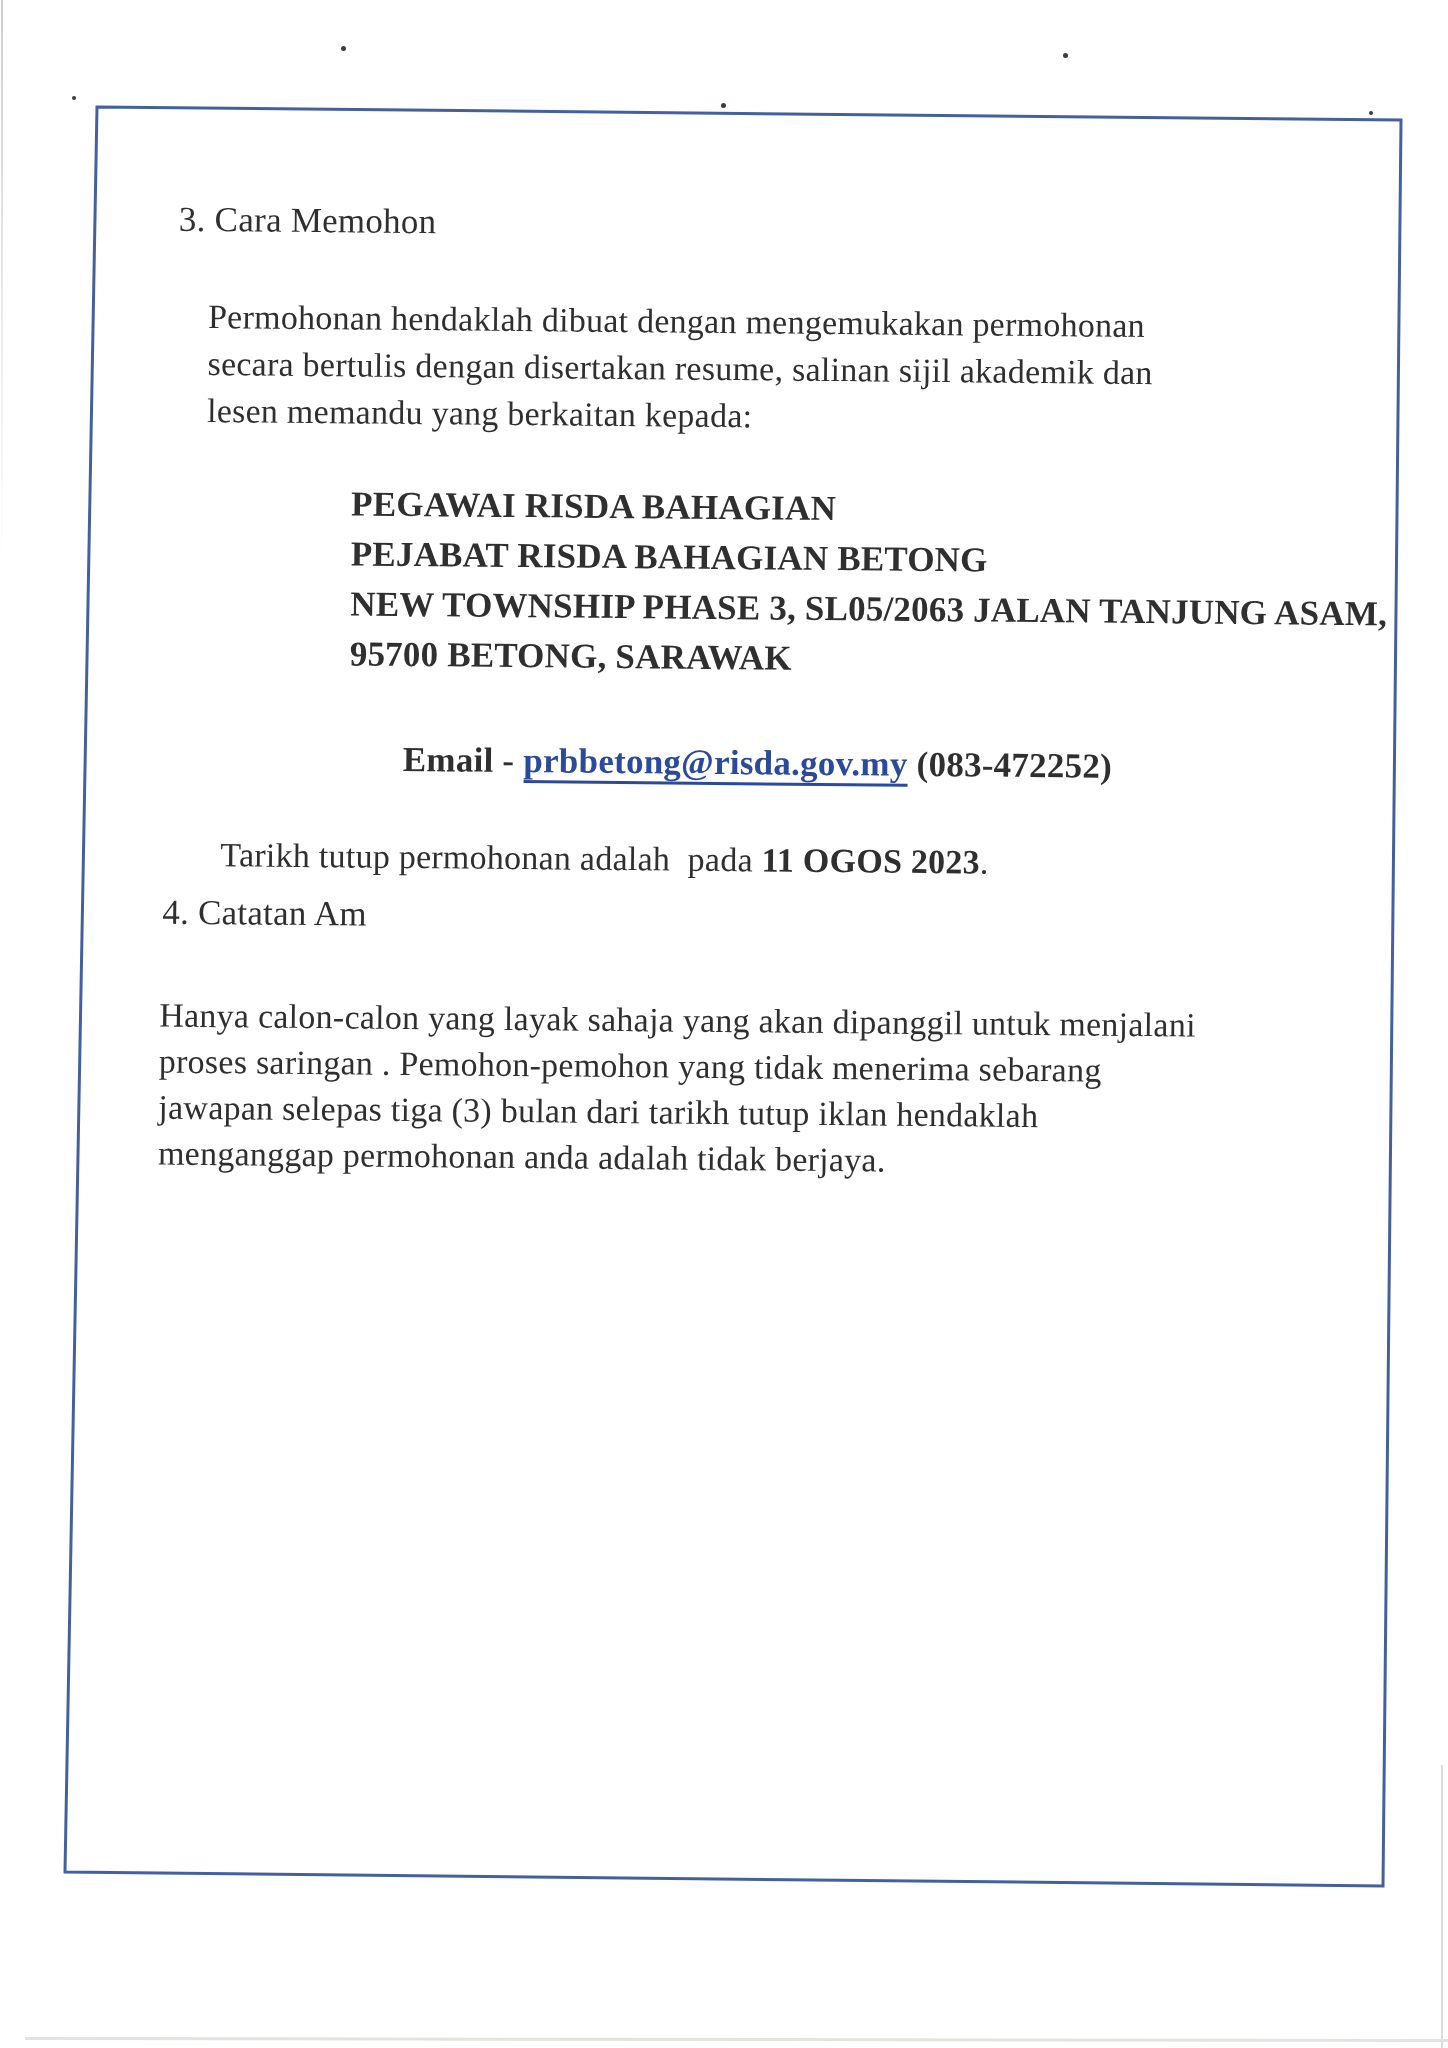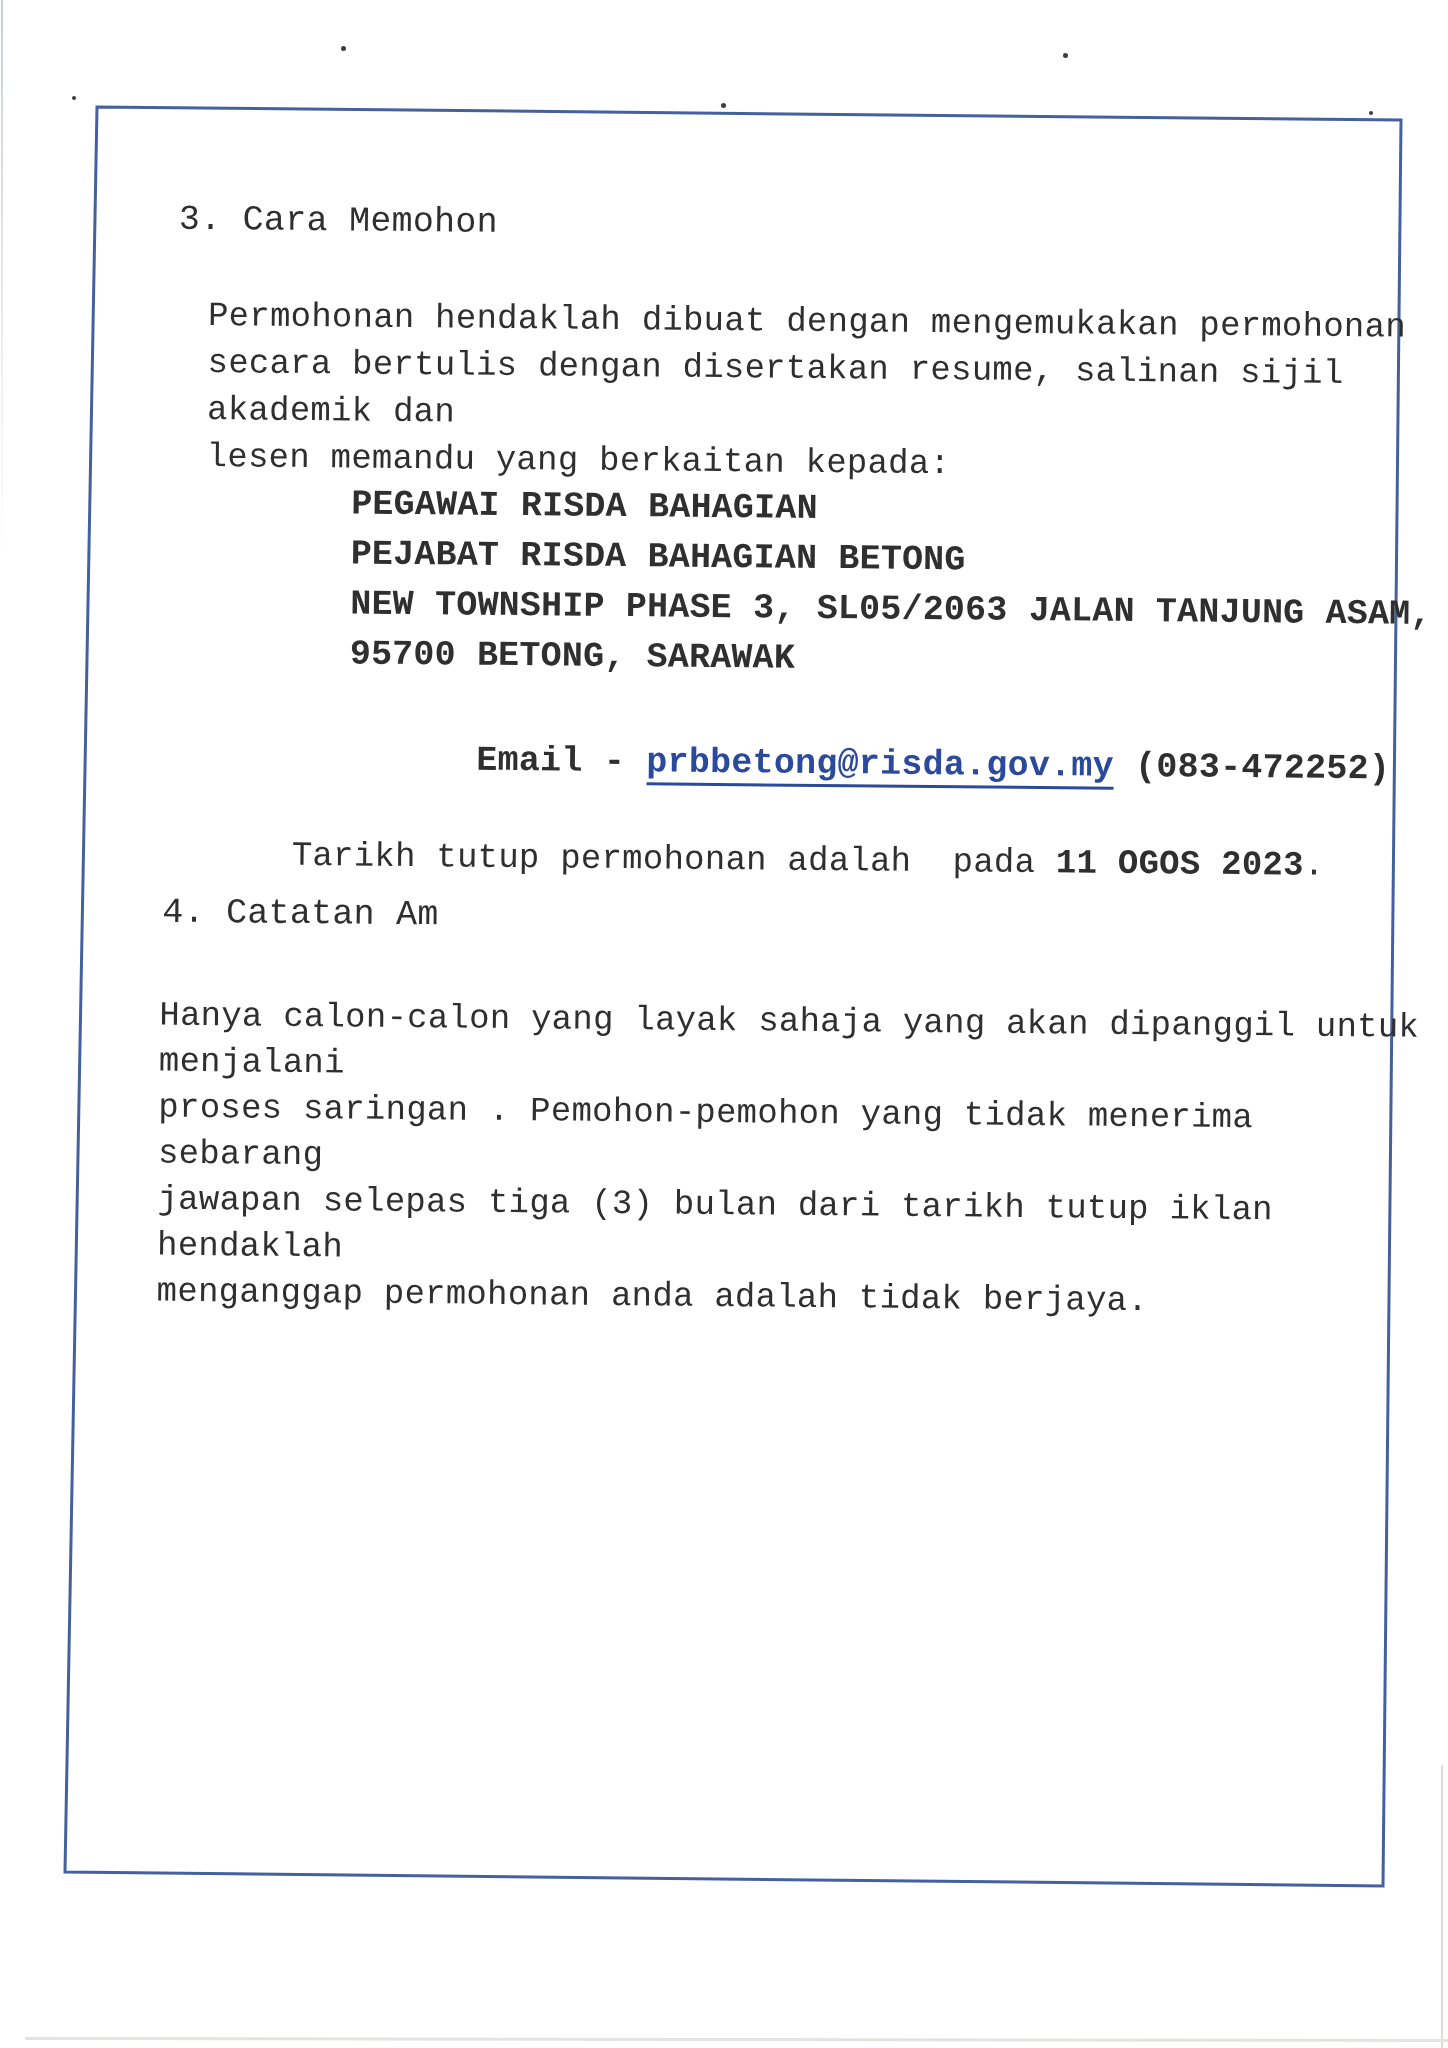--- a/index.html
+++ b/index.html
@@ -1,21 +1,21 @@
 <!DOCTYPE html>
 <html><head>
 <meta charset="utf-8">
 <style>
   html,body{margin:0;padding:0;background:#ffffff;}
   .page{
     position:relative;
     width:1448px;height:2048px;
     background:#ffffff;
     overflow:hidden;
-    font-family:Liberation Mono, monospace;
+    font-family:Liberation Serif, serif;
     color:#2f2f2f;
   }
   .border-svg{position:absolute;left:0;top:0;}
   .content{
     position:absolute;left:0;top:0;width:1448px;height:2048px;
     transform:rotate(0.55deg);
     transform-origin:100px 110px;
   }
   .txt{position:absolute;letter-spacing:0.25px;}
   .heading{font-size:35px;}

